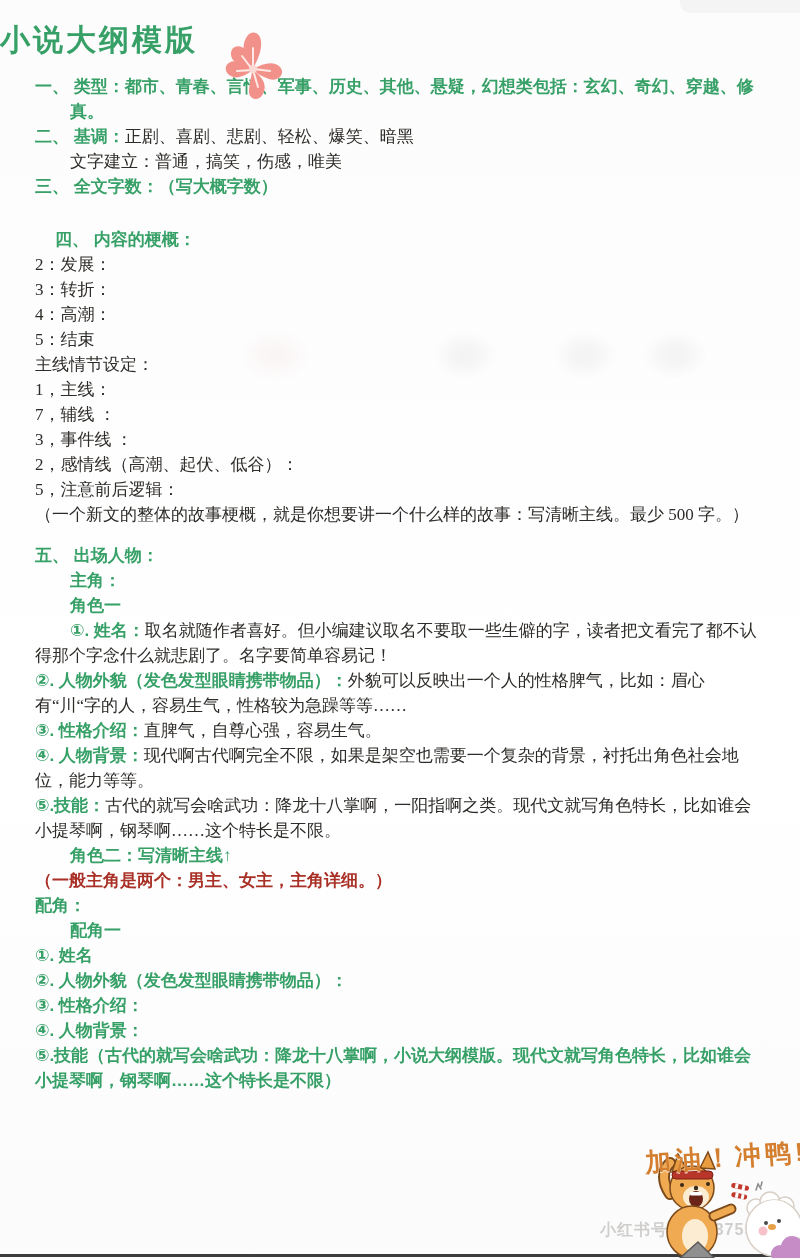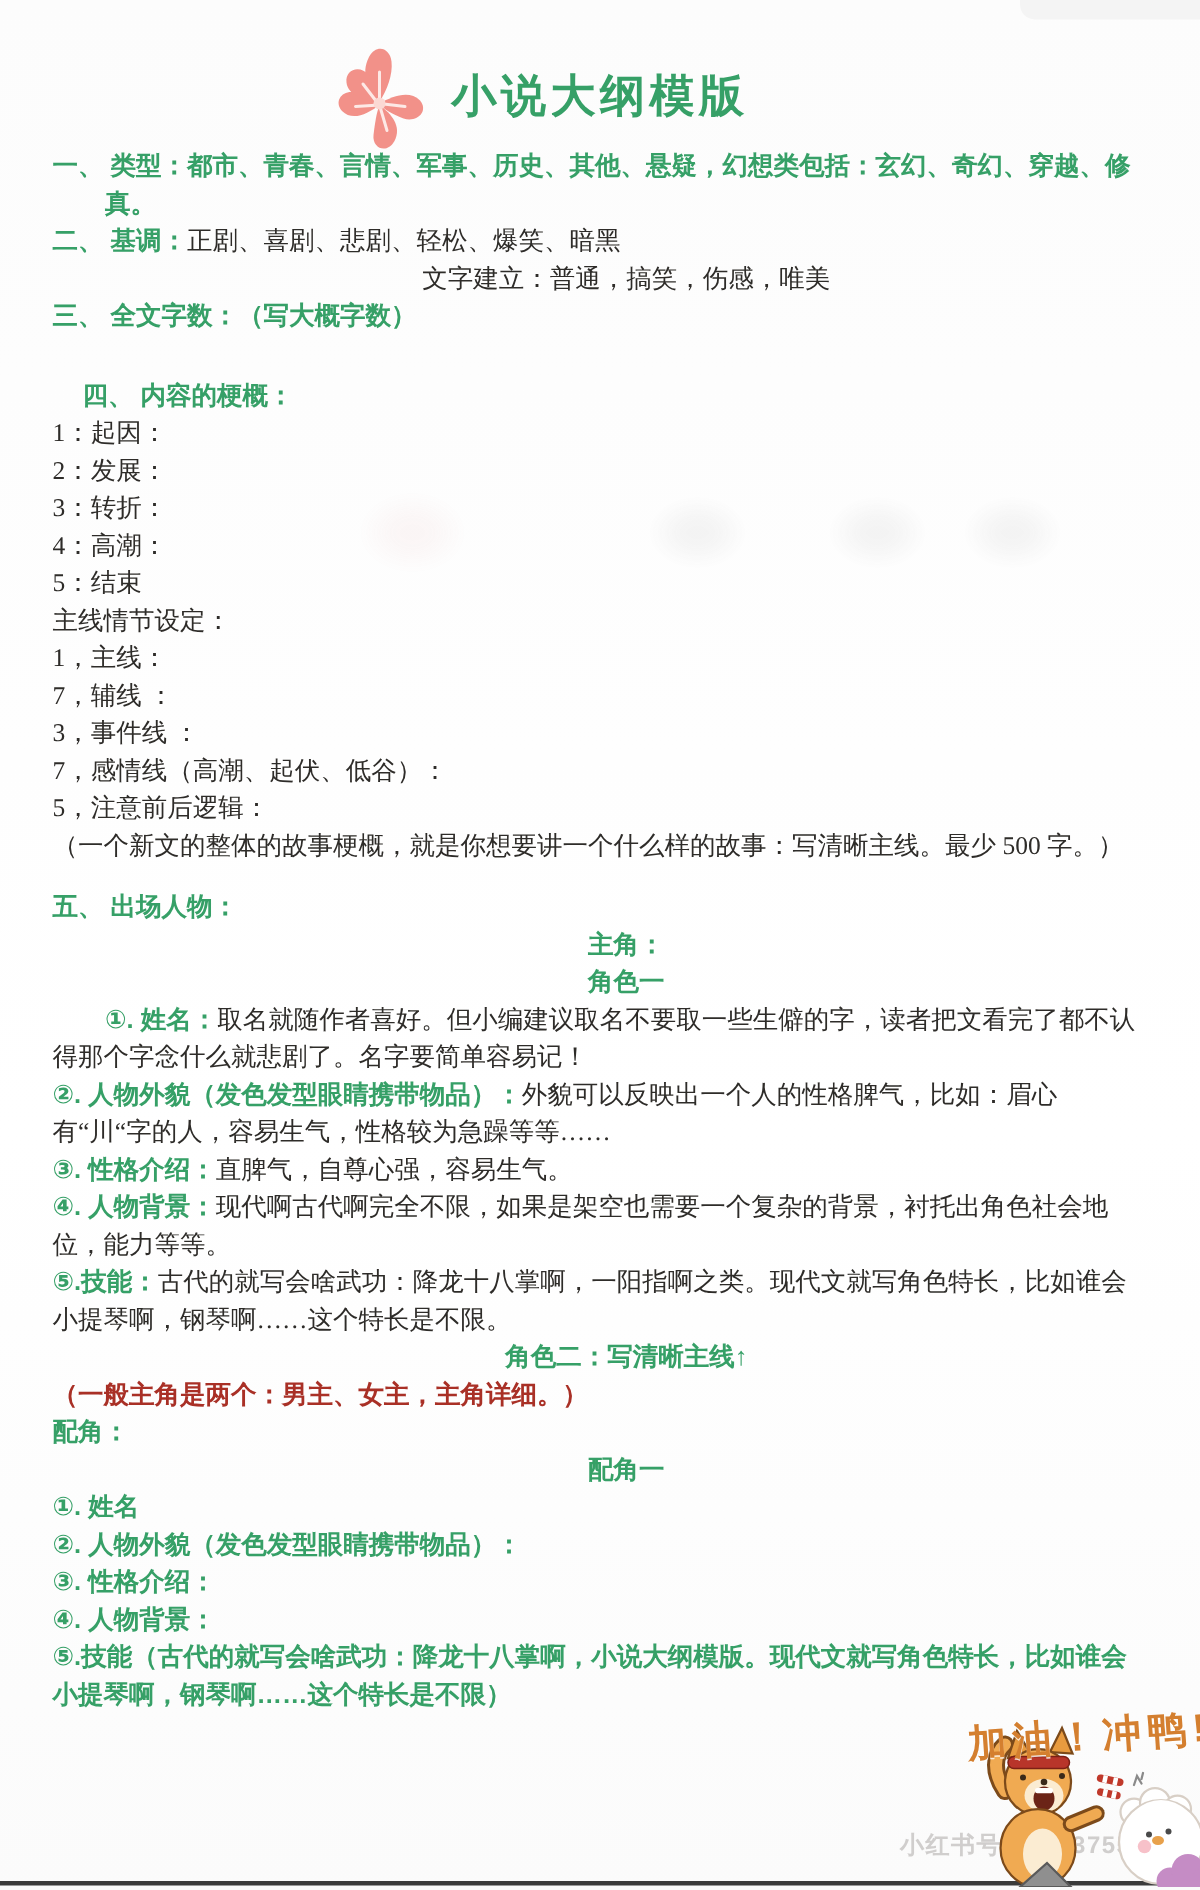--- a/index.html
+++ b/index.html
@@ -3,27 +3,27 @@
 <meta charset="utf-8">
 <style>
   html,body{margin:0;padding:0;}
   body{
     width:800px;height:1260px;position:relative;overflow:hidden;
     background:#fdfdfd;
     font-family:"Liberation Sans","DejaVu Sans",sans-serif;
   }
   .page{position:absolute;inset:0;background:linear-gradient(180deg,#fcfcfc 0%,#ffffff 60%,#fbfbfb 100%);}
   .edge-artifact{position:absolute;right:0;top:0;width:120px;height:13px;background:#f4f4f4;border-radius:0 0 0 10px;}
-  .title-row{position:relative;padding-top:44px;text-align:center;}
+  .title-row{position:relative;padding-top:20px;text-align:left;}
   .doc-title{display:inline-block;font-size:30px;font-weight:700;color:#36a067;letter-spacing:3px;}
   .flower{position:absolute;left:220px;top:24px;width:66px;height:86px;}
   .doc-lines{padding:0 35px;margin-top:13px;font-size:17px;line-height:25px;}
   .line{min-height:25px;text-align:left;}
   .hang{padding-left:35px;text-indent:-35px;}
-  .sub{padding-left:35px;text-align:center;}
+  .sub{padding-left:35px;}
   .pind{text-indent:35px;}
   .seg-g{color:#36a067;font-weight:700;}
   .seg-k{color:#2e2c29;font-family:"Liberation Serif","DejaVu Serif",serif;}
   .seg-r{color:#a93026;font-weight:700;}
   .faint-watermark{
     position:absolute;left:205px;top:300px;width:515px;height:110px;opacity:0.05;filter:blur(2px);
     background:
       radial-gradient(60px 45px at 70px 55px,#c77 20%,transparent 60%),
       radial-gradient(55px 40px at 260px 55px,#555 20%,transparent 60%),
       radial-gradient(55px 40px at 380px 55px,#555 20%,transparent 60%),
@@ -69,30 +69,29 @@
     </svg>
     <span class="doc-title">小说大纲模版</span>
   </div>
 
   <div class="doc-lines">
       <div class="line hang"><span class="seg-g">一、 类型：都市、青春、言情、军事、历史、其他、悬疑，幻想类包括：玄幻、奇幻、穿越、修真。</span></div>
       <div class="line hang"><span class="seg-g">二、 基调：</span><span class="seg-k">正剧、喜剧、悲剧、轻松、爆笑、暗黑</span></div>
       <div class="line sub"><span class="seg-k">文字建立：普通，搞笑，伤感，唯美</span></div>
       <div class="line hang"><span class="seg-g">三、 全文字数：（写大概字数）</span></div>
       <div class="line hang" style="margin-top: 28px; margin-left: 20px;"><span class="seg-g">四、 内容的梗概：</span></div>
-      <div class="line"><span class="seg-k">1：起因：</span></div>
       <div class="line"><span class="seg-k">2：发展：</span></div>
       <div class="line"><span class="seg-k">3：转折：</span></div>
       <div class="line"><span class="seg-k">4：高潮：</span></div>
       <div class="line"><span class="seg-k">5：结束</span></div>
       <div class="line"><span class="seg-k">主线情节设定：</span></div>
       <div class="line"><span class="seg-k">1，主线：</span></div>
       <div class="line"><span class="seg-k">7，辅线 ：</span></div>
       <div class="line"><span class="seg-k">3，事件线 ：</span></div>
-      <div class="line"><span class="seg-k">7，感情线（高潮、起伏、低谷）：</span></div>
+      <div class="line"><span class="seg-k">2，感情线（高潮、起伏、低谷）：</span></div>
       <div class="line"><span class="seg-k">5，注意前后逻辑：</span></div>
       <div class="line"><span class="seg-k">（一个新文的整体的故事梗概，就是你想要讲一个什么样的故事：写清晰主线。最少 500 字。）</span></div>
       <div class="line hang" style="margin-top: 16px;"><span class="seg-g">五、 出场人物：</span></div>
       <div class="line sub"><span class="seg-g">主角：</span></div>
       <div class="line sub"><span class="seg-g">角色一</span></div>
       <div class="line pind"><span class="seg-g">①. 姓名：</span><span class="seg-k">取名就随作者喜好。但小编建议取名不要取一些生僻的字，读者把文看完了都不认得那个字念什么就悲剧了。名字要简单容易记！</span></div>
       <div class="line"><span class="seg-g">②. 人物外貌（发色发型眼睛携带物品）：</span><span class="seg-k">外貌可以反映出一个人的性格脾气，比如：眉心有“川“字的人，容易生气，性格较为急躁等等……</span></div>
       <div class="line"><span class="seg-g">③. 性格介绍：</span><span class="seg-k">直脾气，自尊心强，容易生气。</span></div>
       <div class="line"><span class="seg-g">④. 人物背景：</span><span class="seg-k">现代啊古代啊完全不限，如果是架空也需要一个复杂的背景，衬托出角色社会地位，能力等等。</span></div>
       <div class="line"><span class="seg-g">⑤.技能：</span><span class="seg-k">古代的就写会啥武功：降龙十八掌啊，一阳指啊之类。现代文就写角色特长，比如谁会小提琴啊，钢琴啊……这个特长是不限。</span></div>

